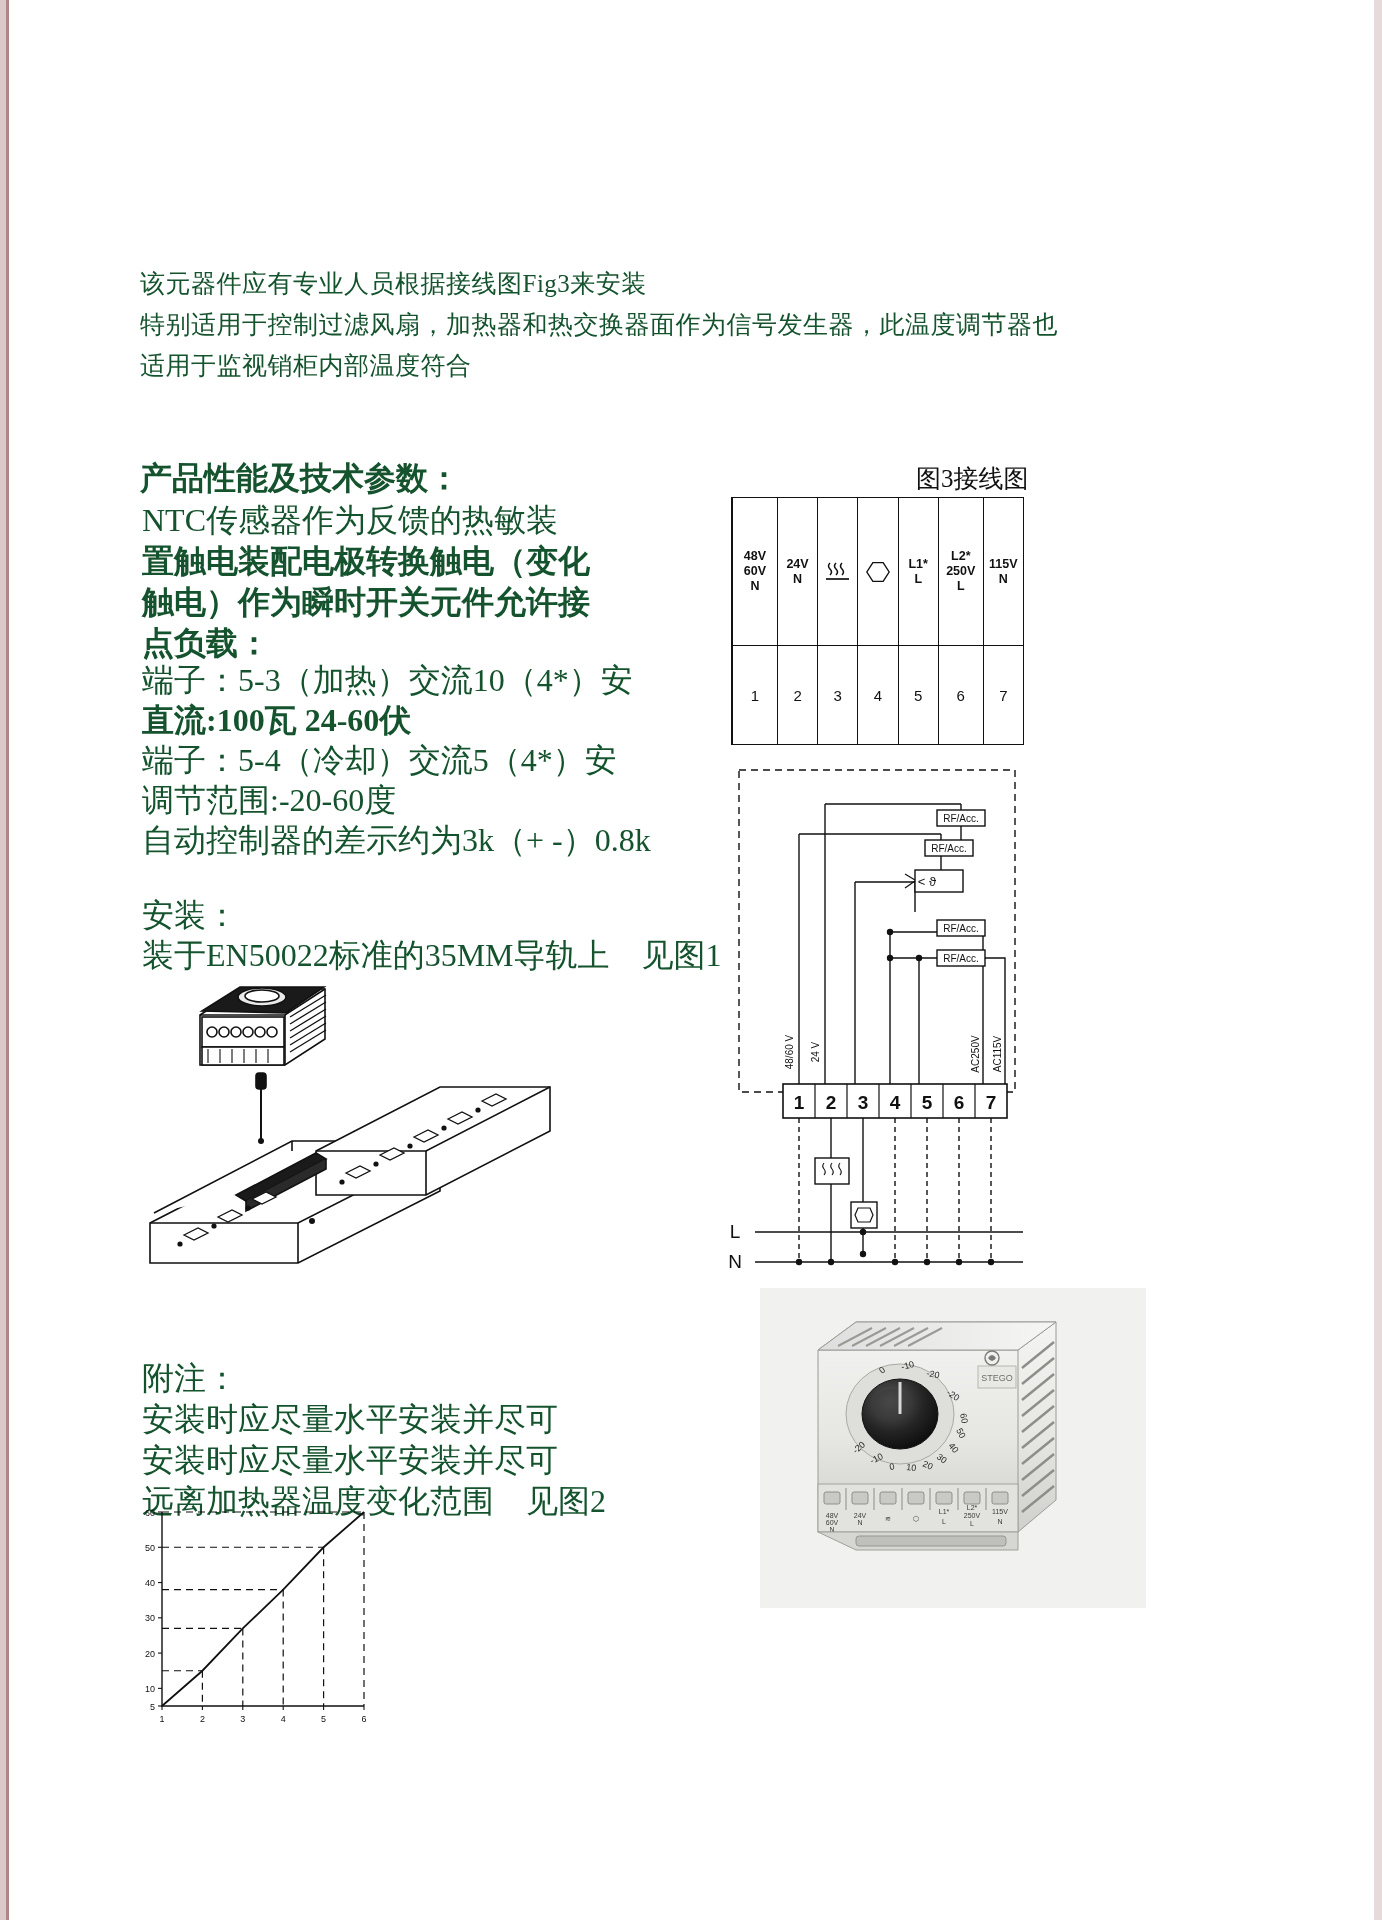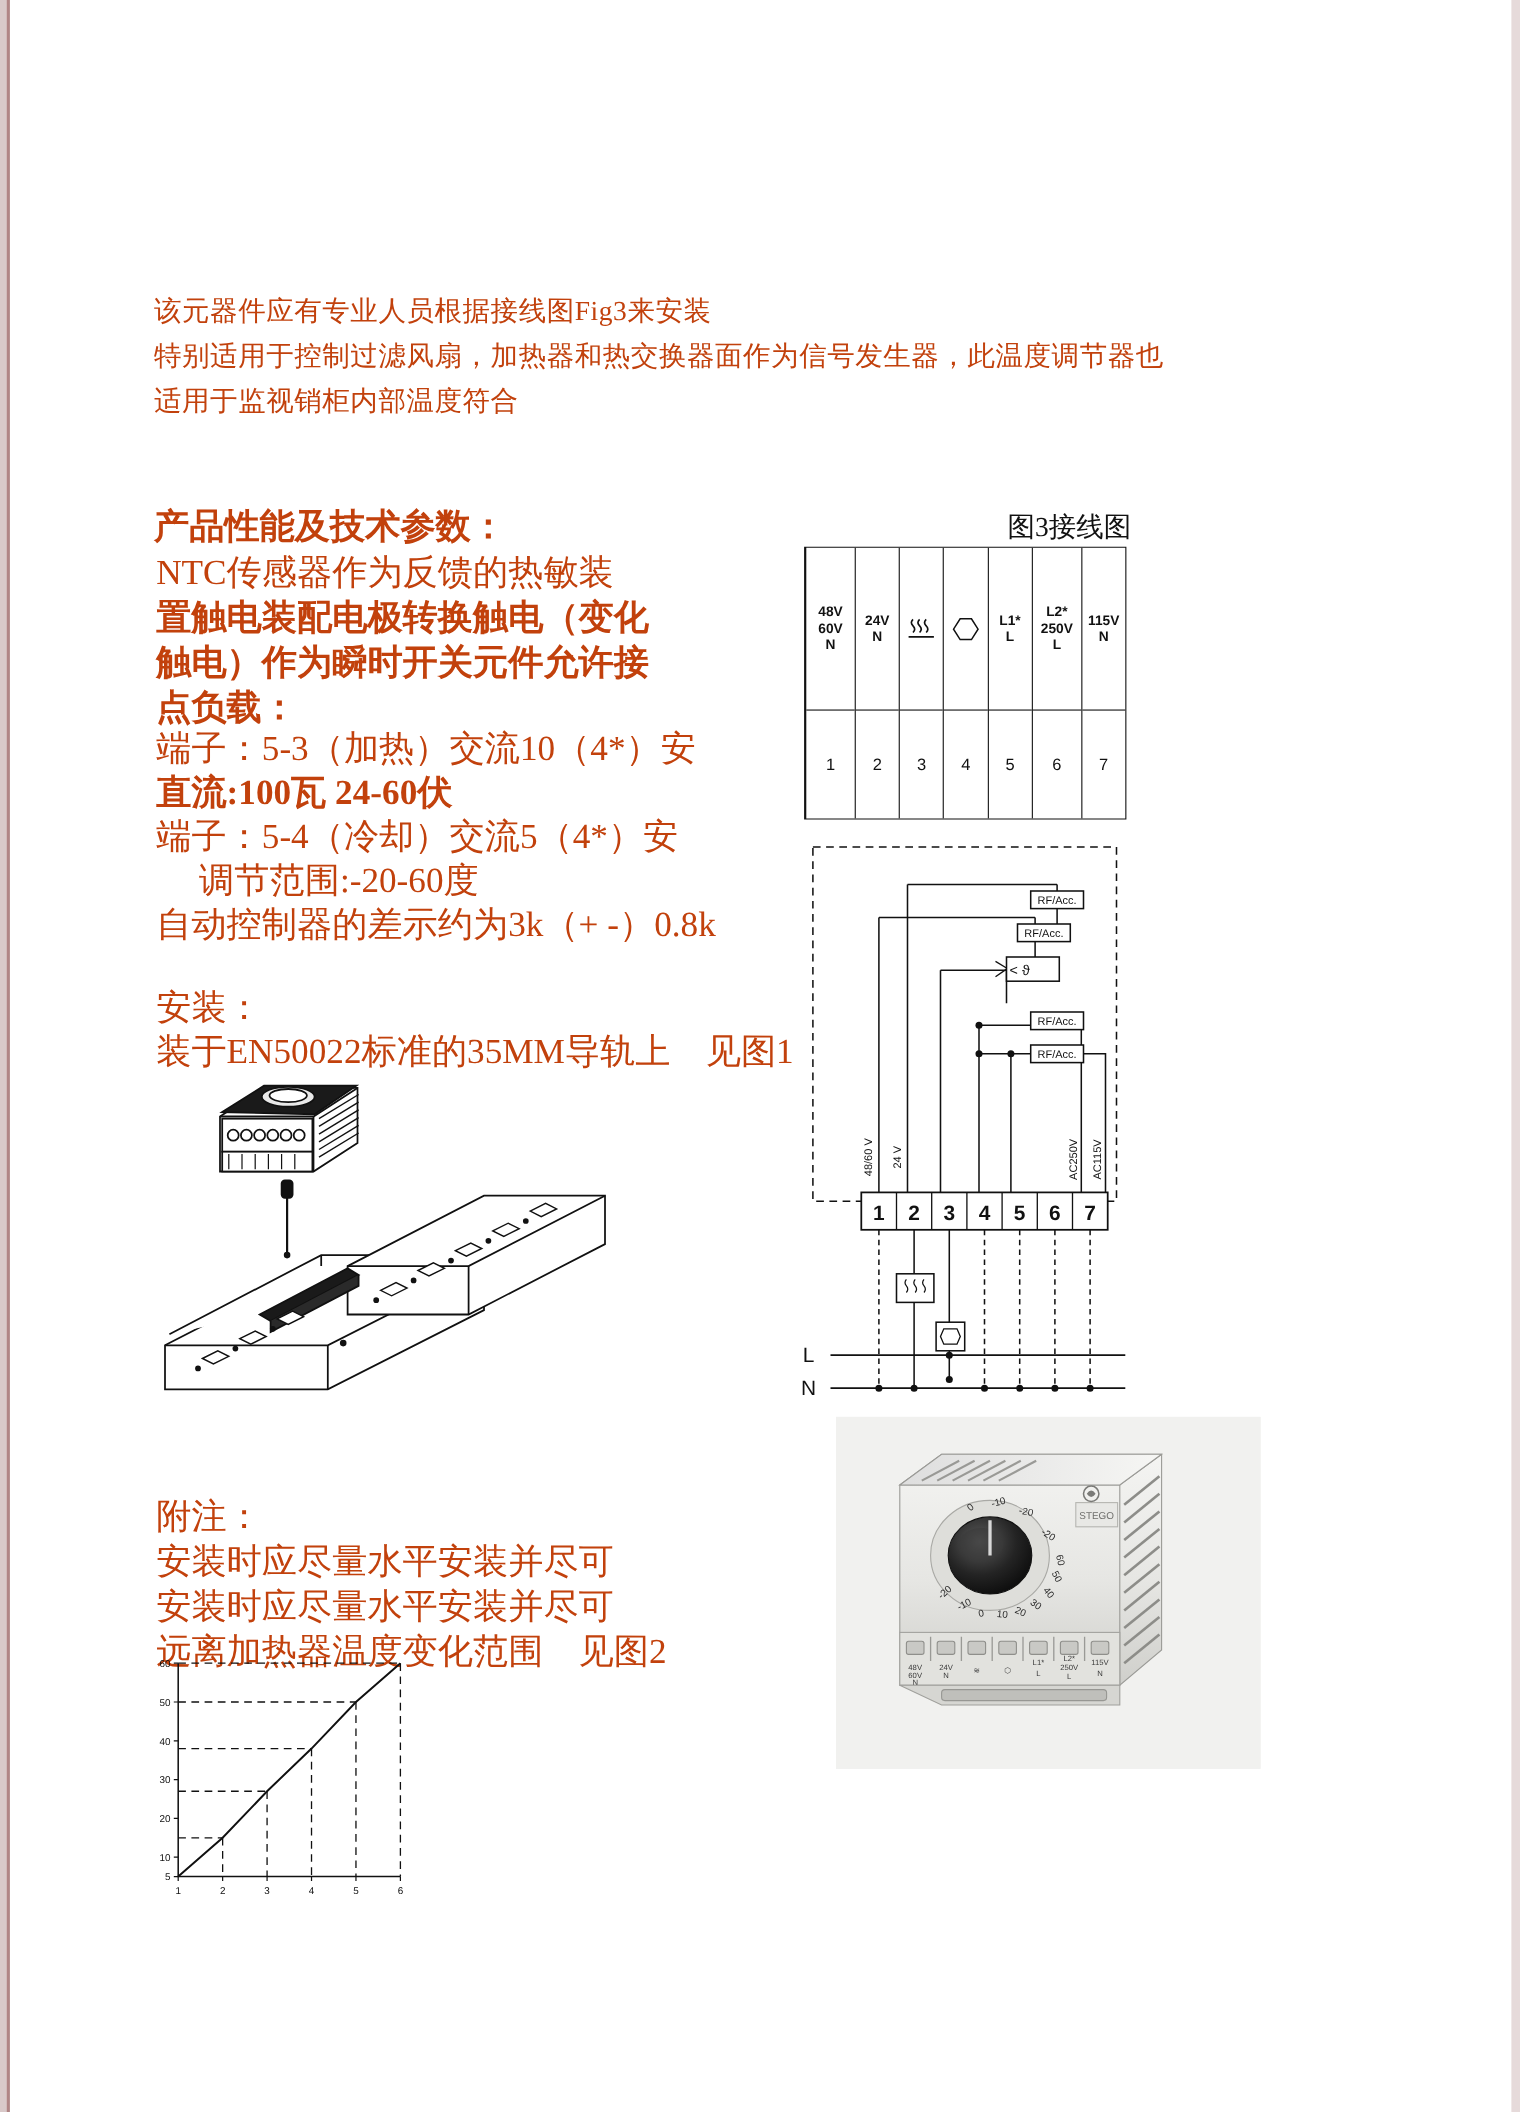--- a/index.html
+++ b/index.html
@@ -3,21 +3,21 @@
 <meta charset="utf-8">
 <style>
   html,body{margin:0;padding:0;background:#fff;}
   body{font-family:"Liberation Serif",serif;color:#111;}
   #page{position:relative;width:1382px;height:1920px;background:#fff;overflow:hidden;}
   .edge-l{position:absolute;left:0;top:0;width:6px;height:1920px;background:#d9c9c9;}
   .edge-l2{position:absolute;left:6px;top:0;width:3px;height:1920px;background:#b08585;}
   .edge-r{position:absolute;right:0;top:0;width:8px;height:1920px;background:#e6dada;}
 
   
-  .txt{position:absolute;white-space:pre;font-family:"Liberation Serif",serif;color:#c2410c;}
+  .txt{position:absolute;white-space:pre;font-family:"Liberation Serif",serif;color:#14532d;}
   .intro{font-size:25px;line-height:41px;letter-spacing:.5px;}
   .spec{font-size:32px;line-height:41px;}
   .bold{font-weight:bold;}
 
   
   #tbl-title{position:absolute;left:916px;top:462px;font-size:25px;}
   #wire-table{position:absolute;left:731px;top:497px;width:293px;height:248px;
     border:1.5px solid #111;border-left:2px solid #111;box-sizing:border-box;display:flex;}
   #wire-table .col{flex:1;border-right:1.2px solid #111;box-sizing:border-box;
     display:flex;flex-direction:column;}
@@ -59,21 +59,21 @@
   <div class="txt intro" style="left:140px;top:304px;">特别适用于控制过滤风扇，加热器和热交换器面作为信号发生器，此温度调节器也</div>
 
   <div class="txt spec bold" style="left:140px;top:458px;">产品性能及技术参数：</div>
   <div class="txt spec" style="left:142px;top:500px;">NTC传感器作为反馈的热敏装</div>
   <div class="txt spec bold" style="left:142px;top:541px;">置触电装配电极转换触电（变化</div>
   <div class="txt spec bold" style="left:142px;top:582px;">触电）作为瞬时开关元件允许接</div>
   <div class="txt spec bold" style="left:142px;top:623px;">点负载：</div>
   <div class="txt spec" style="left:142px;top:660px;">端子：5-3（加热）交流10（4*）安</div>
   <div class="txt spec bold" style="left:142px;top:700px;">直流:100瓦 24-60伏</div>
   <div class="txt spec" style="left:142px;top:740px;">端子：5-4（冷却）交流5（4*）安</div>
-  <div class="txt spec" style="left:142px;top:780px;margin-left:39px;">调节范围:-20-60度</div>
+  <div class="txt spec" style="left:142px;top:780px;">调节范围:-20-60度</div>
   <div class="txt spec" style="left:142px;top:820px;">自动控制器的差示约为3k（+ -）0.8k</div>
 
   <div class="txt spec" style="left:142px;top:895px;text-align:center;">安装：</div>
   <div class="txt spec" style="left:142px;top:935px;">装于EN50022标准的35MM导轨上    见图1</div>
 
   <div id="din">
   <svg width="420" height="320" viewBox="0 0 420 320">
     <g stroke="#111" fill="none" stroke-width="1.6">
 
       <g>

